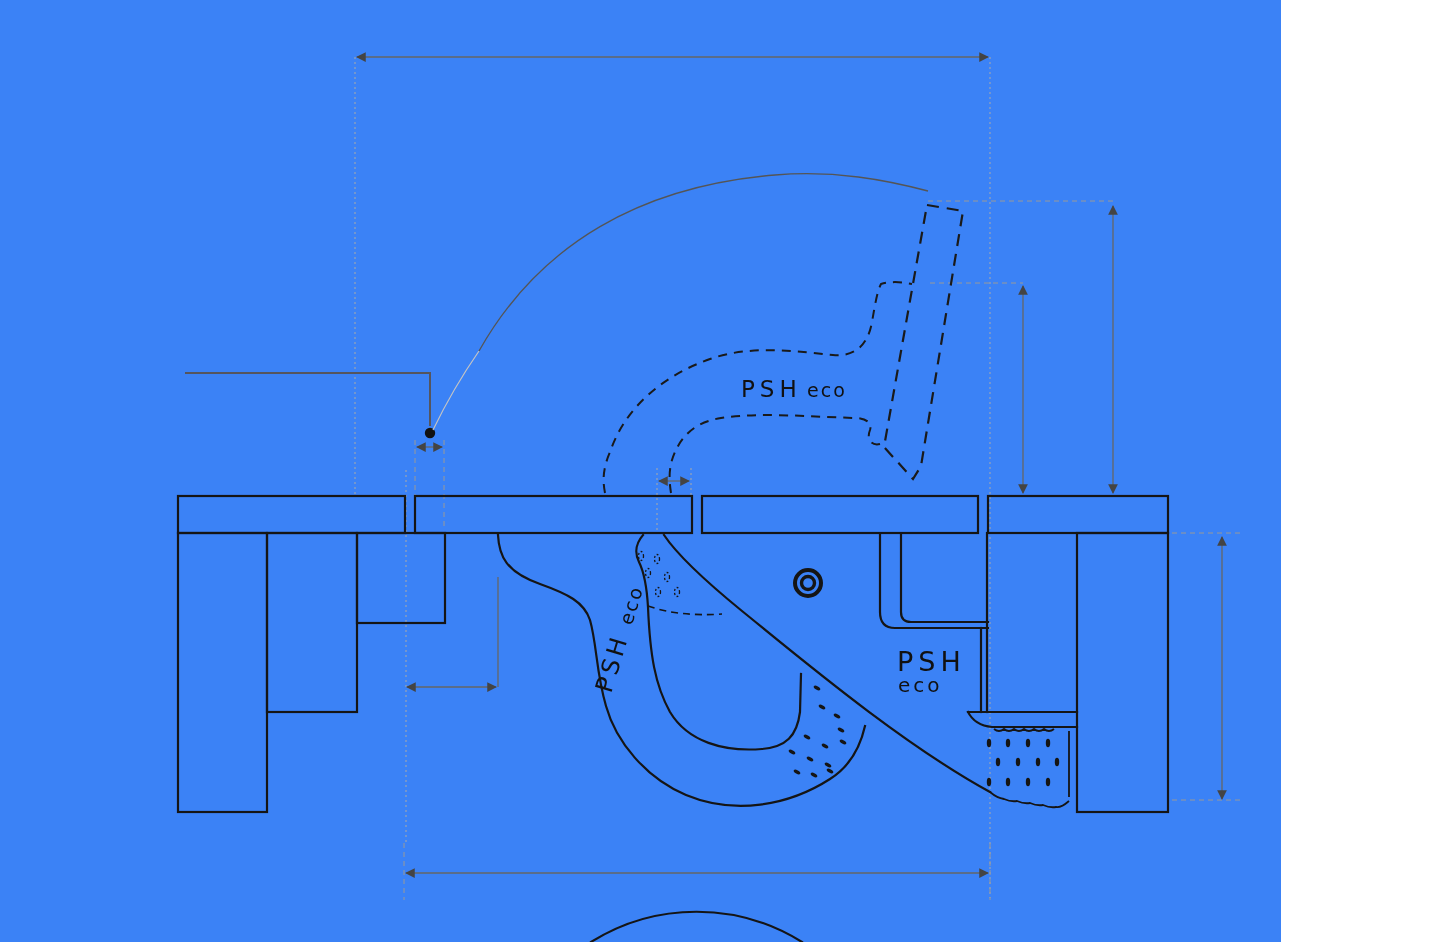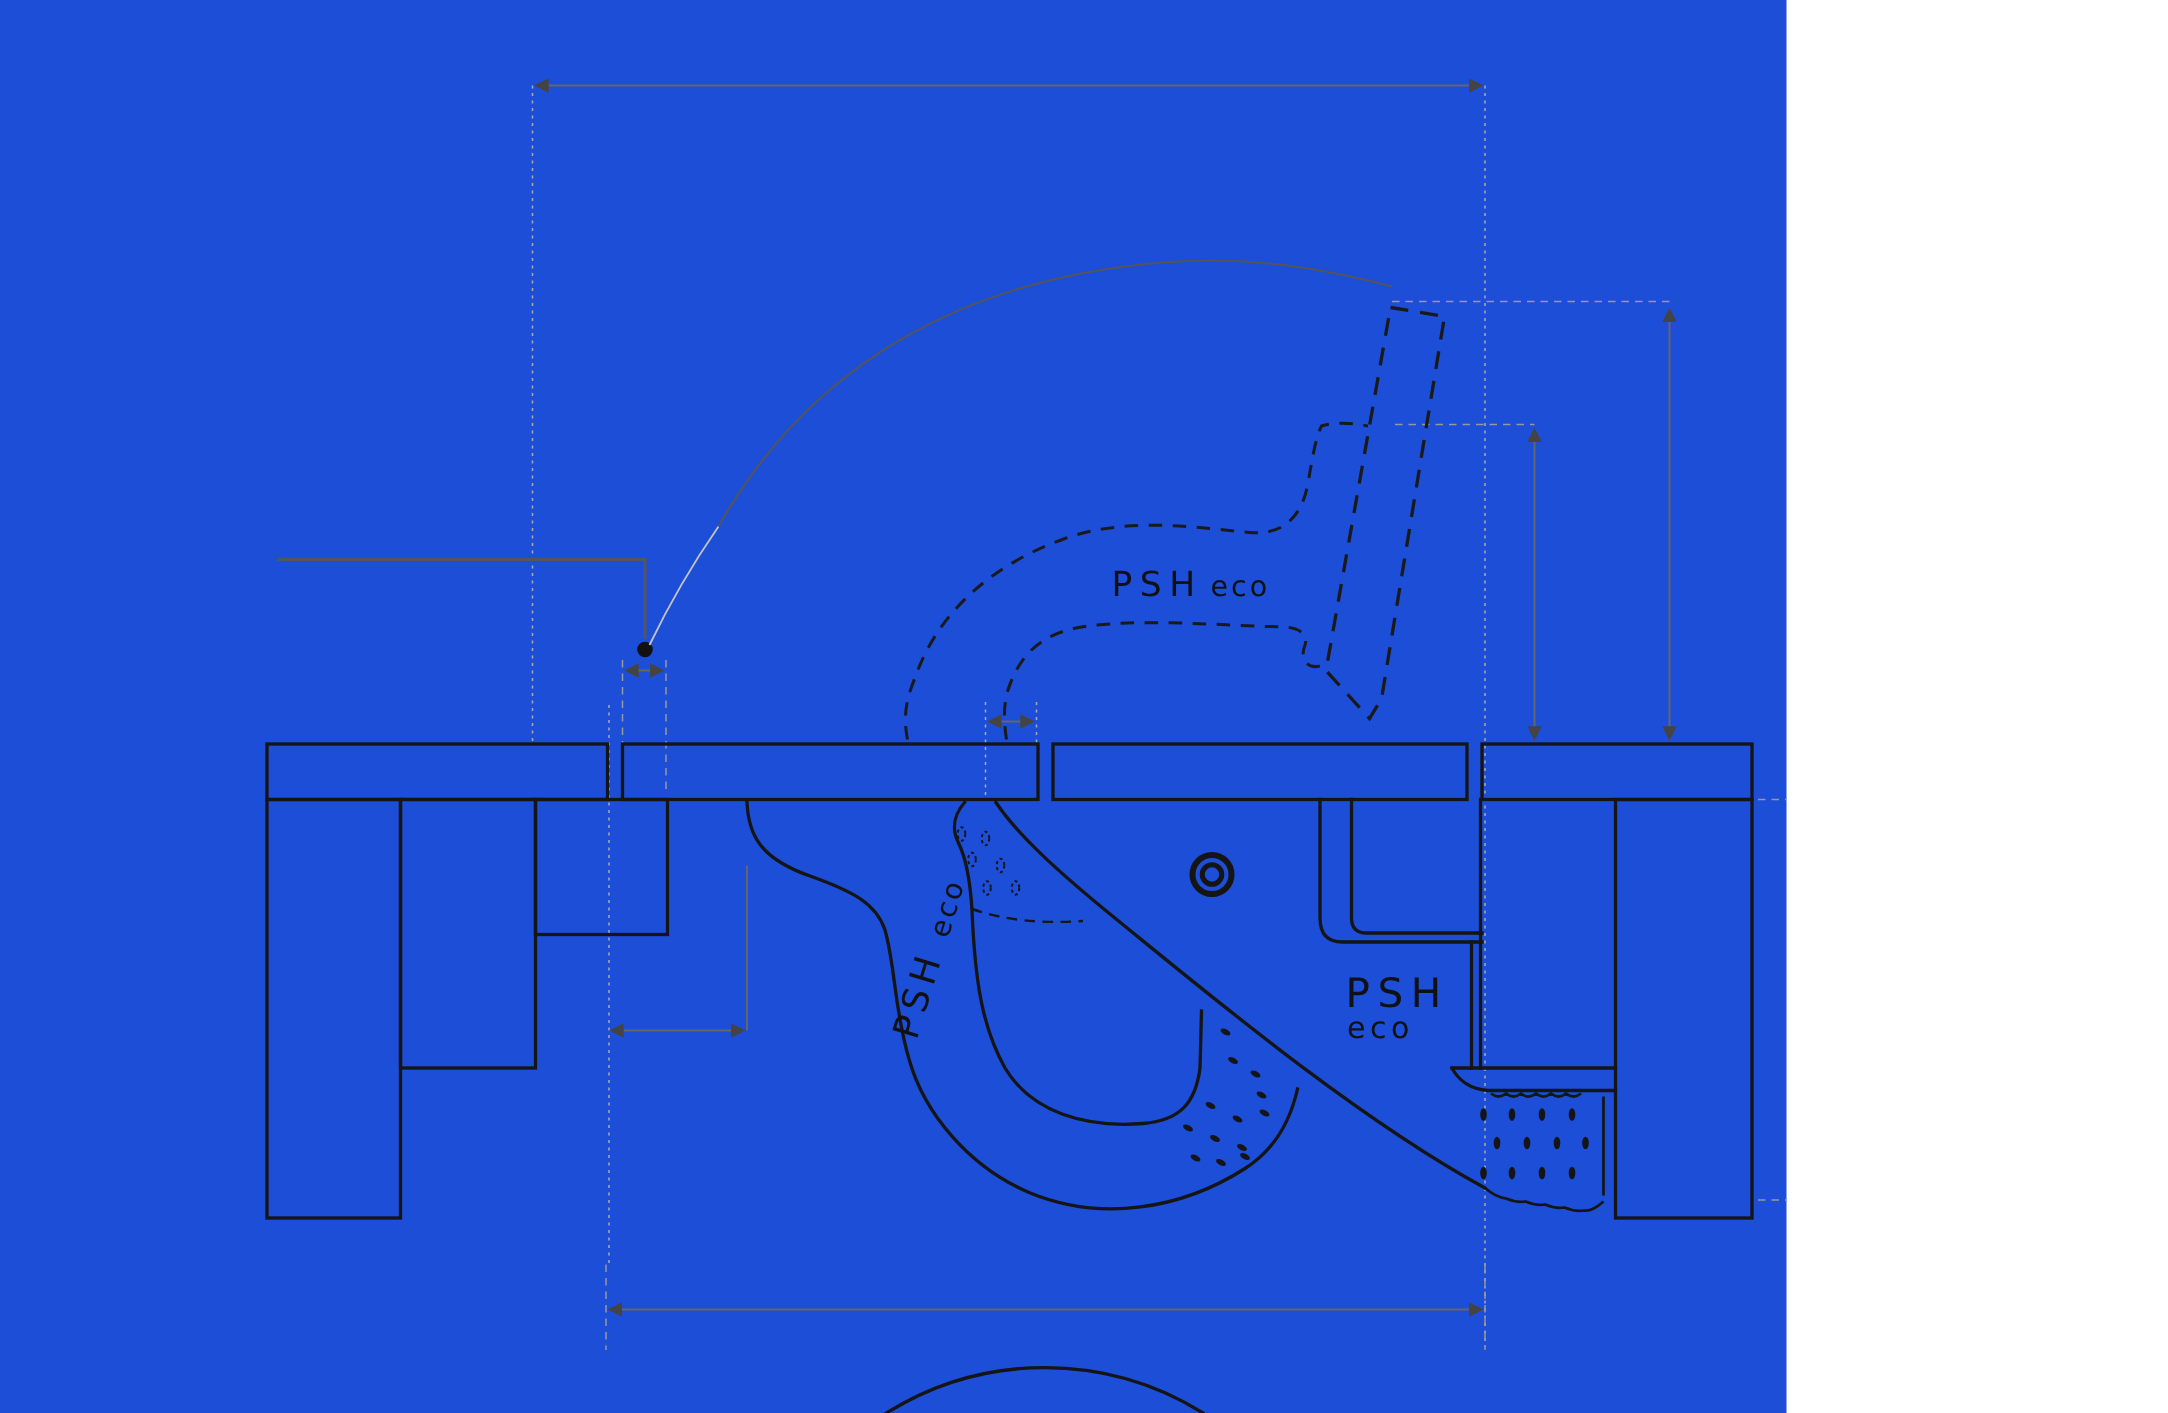--- a/index.html
+++ b/index.html
@@ -1,16 +1,16 @@
 <!DOCTYPE html>
 <html><head>
 <meta charset="utf-8">
 <style>
   html,body{margin:0;padding:0;background:#ffffff;}
-  .stage{position:relative;width:1191px;height:942px;background:#1d4ed8;overflow:hidden;
+  .stage{position:relative;width:1281px;height:942px;background:#3b82f6;overflow:hidden;
          font-family:"DejaVu Sans","Liberation Sans",sans-serif;}
   svg{display:block;}
   text{fill:#111111;font-family:"DejaVu Sans","Liberation Sans",sans-serif;}
   .outline{stroke:#151515;stroke-width:2.2;fill:none;stroke-linecap:square;}
   .outline-thin{stroke:#151515;stroke-width:1.8;fill:none;}
   .dashed{stroke:#1a1a1a;stroke-width:2;fill:none;stroke-dasharray:9 7;}
   .lever-dash{stroke:#1a1a1a;stroke-width:2.2;fill:none;stroke-dasharray:12 8;}
   .dim{stroke:#666666;stroke-width:1.3;fill:none;}
   .ext{stroke:#aaaaaa;stroke-width:1;fill:none;stroke-dasharray:2 3;}
   .ext-d{stroke:#999999;stroke-width:1;fill:none;stroke-dasharray:5 4;}

